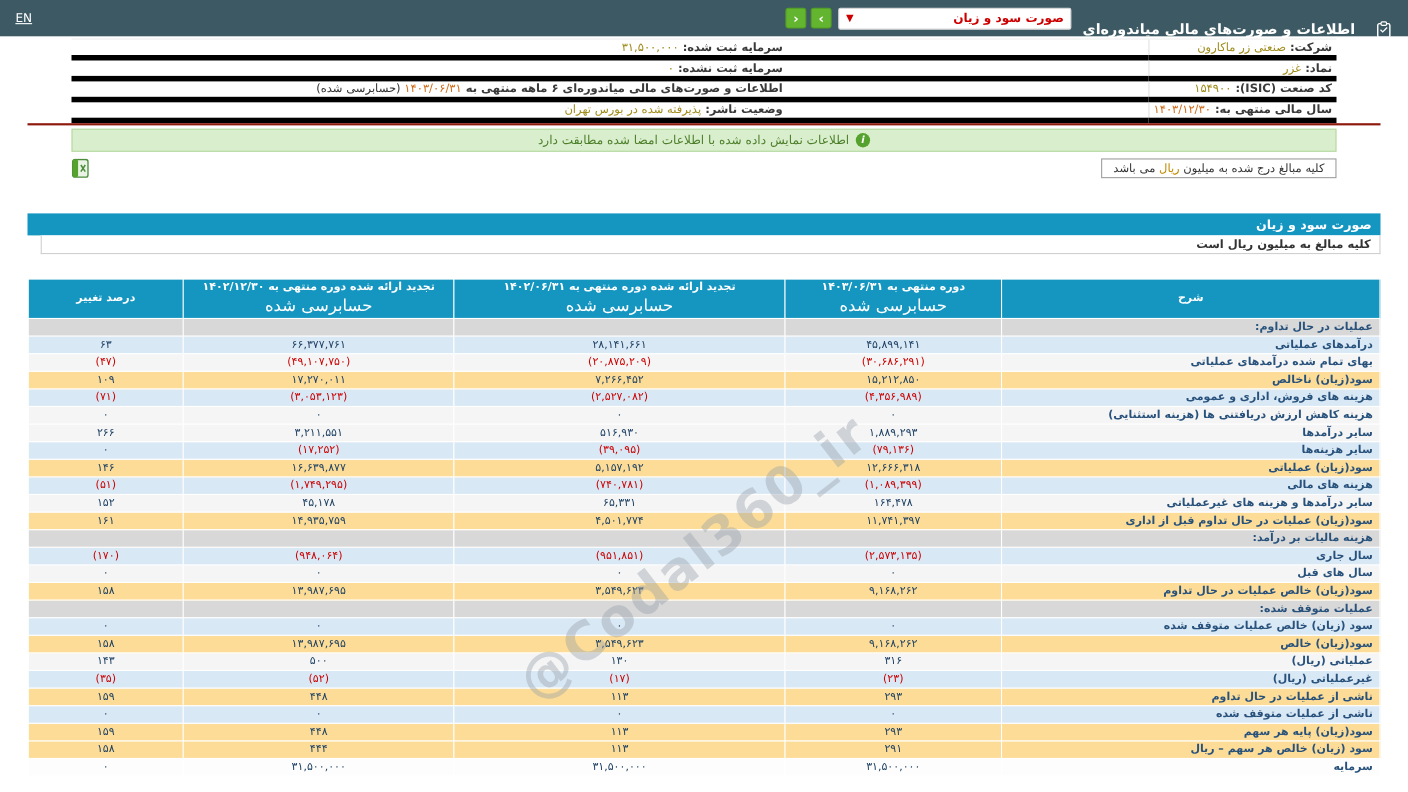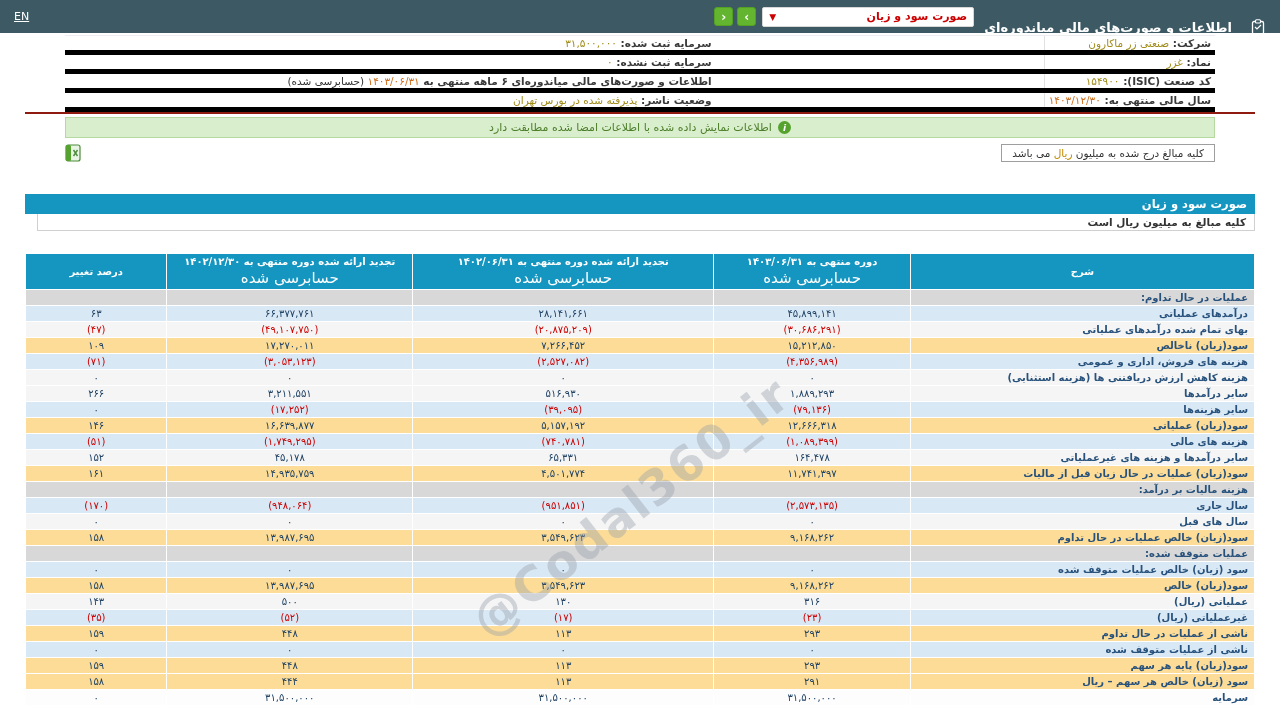--- a/index.html
+++ b/index.html
@@ -238,21 +238,21 @@
           <td class="neg">(۵۱)</td>
         </tr>
         <tr class="white">
           <td class="lblcell">سایر درآمدها و هزینه های غیرعملیاتی</td>
           <td>۱۶۴,۴۷۸</td>
           <td>۶۵,۳۳۱</td>
           <td>۴۵,۱۷۸</td>
           <td>۱۵۲</td>
         </tr>
         <tr class="yellow">
-          <td class="lblcell">سود(زیان) عملیات در حال زیان قبل از مالیات</td>
+          <td class="lblcell">سود(زیان) عملیات در حال تداوم قبل از اداری</td>
           <td>۱۱,۷۴۱,۳۹۷</td>
           <td>۴,۵۰۱,۷۷۴</td>
           <td>۱۴,۹۳۵,۷۵۹</td>
           <td>۱۶۱</td>
         </tr>
         <tr class="section">
           <td class="lblcell">هزینه مالیات بر درآمد:</td>
           <td></td>
           <td></td>
           <td></td>

